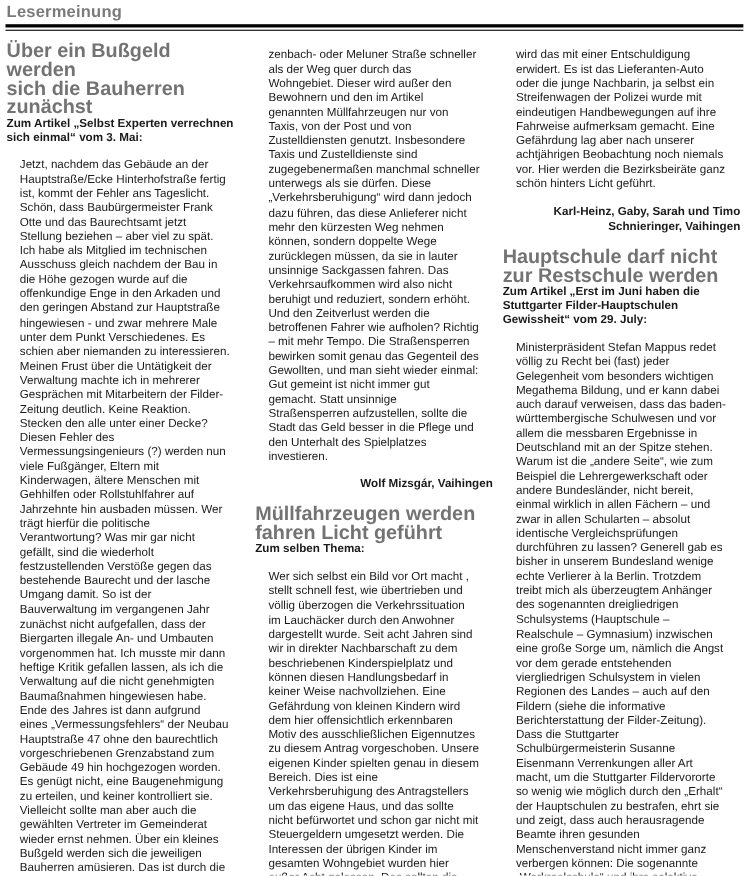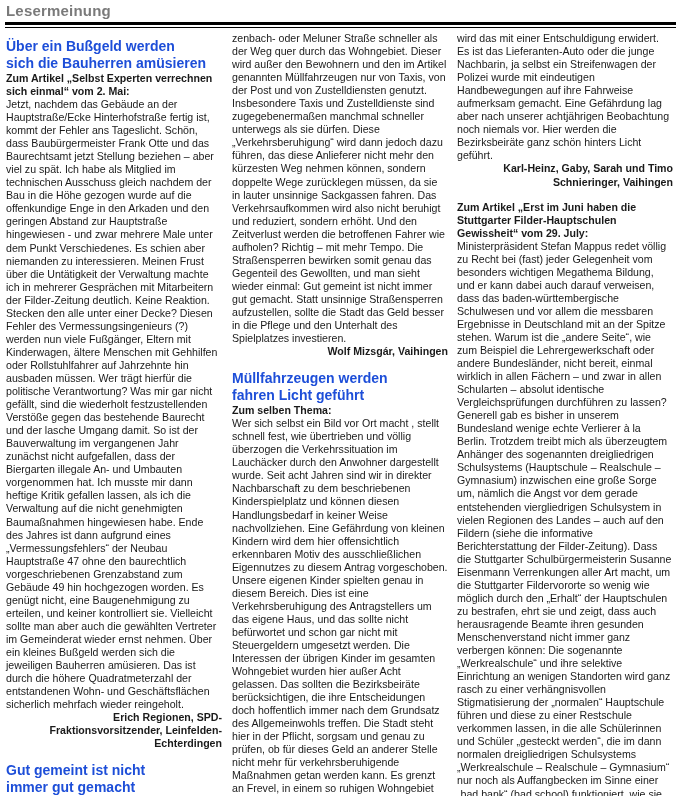--- a/index.html
+++ b/index.html
@@ -23,47 +23,47 @@
     height: 1px; background: #000;
   }
   .col {
     position: absolute; top: 32px; width: 216px;
     font-size: 10.6px; line-height: 13.05px;
   }
   .col1 { left: 6px; }
   .col2 { left: 232px; }
   .col3 { left: 457px; width: 216px; }
   .headline {
-    font-size: 14px; line-height: 17px; font-weight: bold;
-    color: #1d4ed8; margin: 0;
+    font-size: 18px; line-height: 17px; font-weight: bold;
+    color: #737373; margin: 0;
   }
   .intro {
     font-weight: bold; font-size: 10.6px; line-height: 13px; margin: 0;
   }
-  .body { margin: 0; text-align: left; }
+  .body { margin: 12px; text-align: left; }
   .author { font-weight: bold; margin: 0; text-align: right; }
   .gap { height: 12px; }
   .spacer-top { height: 6px; }
 </style>
 </head>
 <body>
 
 <div class="page">
   <div class="section-title">Lesermeinung</div>
   <div class="rule-thick"></div>
   <div class="rule-thin"></div>
 
   <div class="col col1">
     <div class="spacer-top"></div>
     <article>
       <h2 class="headline">
         <span>Über ein Bußgeld werden</span><br>
-        <span>sich die Bauherren amüsieren</span>
+        <span>sich die Bauherren zunächst</span>
       </h2>
-      <p class="intro">Zum Artikel „Selbst Experten verrechnen sich einmal“ vom 2. Mai:</p>
+      <p class="intro">Zum Artikel „Selbst Experten verrechnen sich einmal“ vom 3. Mai:</p>
       <p class="body">Jetzt, nachdem das Gebäude an der Hauptstraße/Ecke Hinterhofstraße fertig ist, kommt der Fehler ans Tageslicht. Schön, dass Baubürgermeister Frank Otte und das Baurechtsamt jetzt Stellung beziehen – aber viel zu spät. Ich habe als Mitglied im technischen Ausschuss gleich nachdem der Bau in die Höhe gezogen wurde auf die offenkundige Enge in den Arkaden und den geringen Abstand zur Hauptstraße hingewiesen - und zwar mehrere Male unter dem Punkt Verschiedenes. Es schien aber niemanden zu interessieren. Meinen Frust über die Untätigkeit der Verwaltung machte ich in mehrerer Gesprächen mit Mitarbeitern der Filder-Zeitung deutlich. Keine Reaktion. Stecken den alle unter einer Decke? Diesen Fehler des Vermessungsingenieurs (?) werden nun viele Fußgänger, Eltern mit Kinderwagen, ältere Menschen mit Gehhilfen oder Rollstuhlfahrer auf Jahrzehnte hin ausbaden müssen. Wer trägt hierfür die politische Verantwortung? Was mir gar nicht gefällt, sind die wiederholt festzustellenden Verstöße gegen das bestehende Baurecht und der lasche Umgang damit. So ist der Bauverwaltung im vergangenen Jahr zunächst nicht aufgefallen, dass der Biergarten illegale An- und Umbauten vorgenommen hat. Ich musste mir dann heftige Kritik gefallen lassen, als ich die Verwaltung auf die nicht genehmigten Baumaßnahmen hingewiesen habe. Ende des Jahres ist dann aufgrund eines „Vermessungsfehlers“ der Neubau Hauptstraße 47 ohne den baurechtlich vorgeschriebenen Grenzabstand zum Gebäude 49 hin hochgezogen worden. Es genügt nicht, eine Baugenehmigung zu erteilen, und keiner kontrolliert sie. Vielleicht sollte man aber auch die gewählten Vertreter im Gemeinderat wieder ernst nehmen. Über ein kleines Bußgeld werden sich die jeweiligen Bauherren amüsieren. Das ist durch die höhere Quadratmeterzahl der entstandenen Wohn- und Geschäftsflächen sicherlich mehrfach wieder reingeholt.</p>
       <p class="author">Erich Regionen, SPD-Fraktionsvorsitzender, Leinfelden-Echterdingen</p>
     </article>
     <div class="gap"></div>
     <article>
       <h2 class="headline">
         <span>Gut gemeint ist nicht</span><br>
         <span>immer gut gemacht</span>
       </h2>
 
@@ -86,17 +86,21 @@
     </article>
   </div>
 
   <div class="col col3">
     <article>
       <p class="body">wird das mit einer Entschuldigung erwidert. Es ist das Lieferanten-Auto oder die junge Nachbarin, ja selbst ein Streifenwagen der Polizei wurde mit eindeutigen Handbewegungen auf ihre Fahrweise aufmerksam gemacht. Eine Gefährdung lag aber nach unserer achtjährigen Beobachtung noch niemals vor. Hier werden die Bezirksbeiräte ganz schön hinters Licht geführt.</p>
       <p class="author">Karl-Heinz, Gaby, Sarah und Timo Schnieringer, Vaihingen</p>
     </article>
     <div class="gap"></div>
     <article>
+      <h2 class="headline">
+        <span>Hauptschule darf nicht</span><br>
+        <span>zur Restschule werden</span>
+      </h2>
       <p class="intro">Zum Artikel „Erst im Juni haben die Stuttgarter Filder-Hauptschulen Gewissheit“ vom 29. July:</p>
       <p class="body">Ministerpräsident Stefan Mappus redet völlig zu Recht bei (fast) jeder Gelegenheit vom besonders wichtigen Megathema Bildung, und er kann dabei auch darauf verweisen, dass das baden-württembergische Schulwesen und vor allem die messbaren Ergebnisse in Deutschland mit an der Spitze stehen. Warum ist die „andere Seite“, wie zum Beispiel die Lehrergewerkschaft oder andere Bundesländer, nicht bereit, einmal wirklich in allen Fächern – und zwar in allen Schularten – absolut identische Vergleichsprüfungen durchführen zu lassen? Generell gab es bisher in unserem Bundesland wenige echte Verlierer à la Berlin. Trotzdem treibt mich als überzeugtem Anhänger des sogenannten dreigliedrigen Schulsystems (Hauptschule – Realschule – Gymnasium) inzwischen eine große Sorge um, nämlich die Angst vor dem gerade entstehenden viergliedrigen Schulsystem in vielen Regionen des Landes – auch auf den Fildern (siehe die informative Berichterstattung der Filder-Zeitung). Dass die Stuttgarter Schulbürgermeisterin Susanne Eisenmann Verrenkungen aller Art macht, um die Stuttgarter Fildervororte so wenig wie möglich durch den „Erhalt“ der Hauptschulen zu bestrafen, ehrt sie und zeigt, dass auch herausragende Beamte ihren gesunden Menschenverstand nicht immer ganz verbergen können: Die sogenannte „Werkrealschule“ und ihre selektive Einrichtung an wenigen Standorten wird ganz rasch zu einer verhängnisvollen Stigmatisierung der „normalen“ Hauptschule führen und diese zu einer Restschule verkommen lassen, in die alle Schülerinnen und Schüler „gesteckt werden“, die im dann normalen dreigliedrigen Schulsystems „Werkrealschule – Realschule – Gymnasium“ nur noch als Auffangbecken im Sinne einer „bad bank“ (bad school) funktioniert, wie sie im Rahmen unserer gegenwärtigen Weltwirtschaftskrise entwickelt wurde. Das hat die</p>
     </article>
   </div>
 </div>
 
 </body></html>

